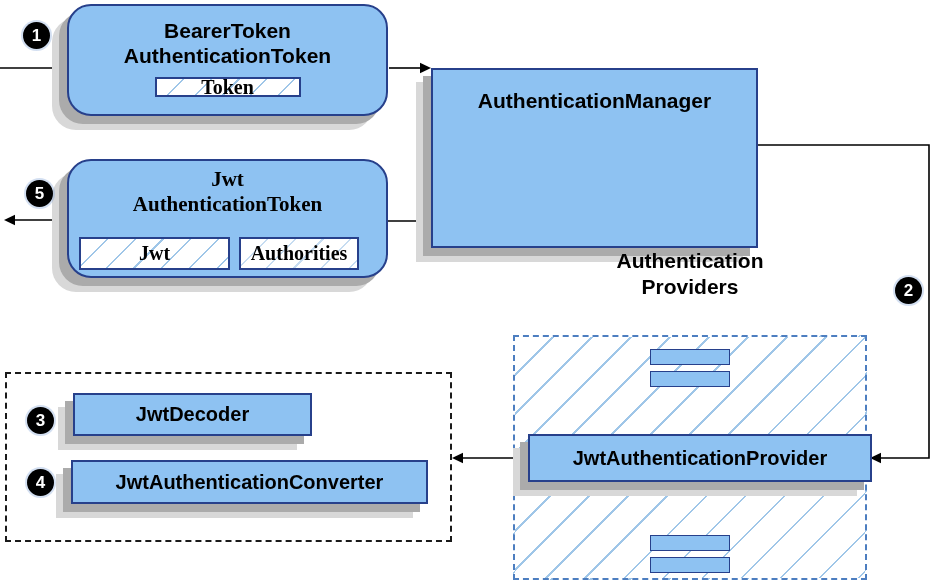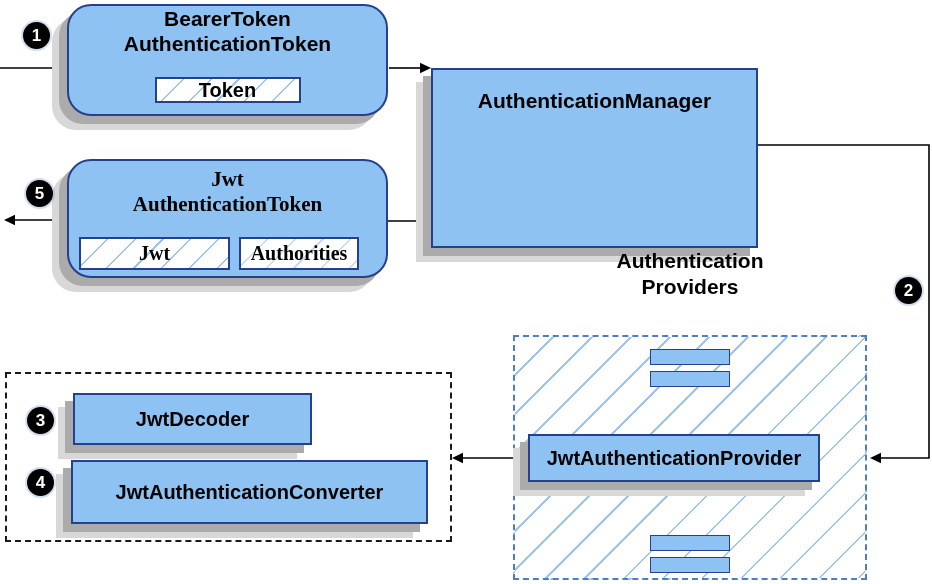--- a/index.html
+++ b/index.html
@@ -19,21 +19,21 @@
     font-family:"Liberation Sans",sans-serif;font-weight:bold;color:#000;
   }
   svg.connectors{position:absolute;left:0;top:0;width:932px;height:584px;z-index:1;}
   .node{
     position:absolute;z-index:2;box-sizing:border-box;
     background-color:var(--node-fill);
     border:2px solid var(--node-border);
     box-shadow:-8px 8px 0 var(--shadow1),-15px 14px 0 var(--shadow2);
   }
   .rounded{border-radius:24px;}
-  .node-title{text-align:center;font-size:21px;line-height:25px;padding-top:0;}
+  .node-title{text-align:center;font-size:21px;line-height:25px;padding-top:12px;}
   .center-label{display:flex;align-items:center;justify-content:center;height:100%;font-size:20px;}
   .inner-box{
     position:absolute;box-sizing:border-box;z-index:3;
     border:2px solid var(--node-border);
     background-color:#fff;
     background-image:repeating-linear-gradient(135deg,transparent 0px,transparent 18px,var(--hatch) 18px,var(--hatch) 19.6px);
     display:flex;align-items:center;justify-content:center;
     font-size:20px;
   }
   .inner-box.faint{
@@ -118,21 +118,21 @@
   </div>
   <div class="badge" style="left:27px;top:469px;">
     <span>4</span>
   </div>
 
   <div class="node rounded" style="left:67px;top:4px;width:321px;height:112px;">
     <div class="node-title">
       <div>BearerToken</div>
       <div>AuthenticationToken</div>
     </div>
-    <div class="inner-box" style="left:50%;transform:translateX(-50%);top:71px;width:146px;height:26px;">
+    <div class="inner-box" style="left:50%;transform:translateX(-50%);top:71px;width:146px;height:20px;font-family:Liberation Serif, serif;">
       <span>Token</span>
     </div>
   </div>
 
   <div class="node" style="left:431px;top:68px;width:327px;height:180px;">
     <div class="node-title" style="padding-top:18px;">
       <div>AuthenticationManager</div>
     </div>
   </div>
 
@@ -154,33 +154,33 @@
     <div>Providers</div>
   </div>
 
   <div class="group-dashed-blue" style="left:513px;top:335px;width:354px;height:245px;">
     <div class="slot-rect" style="top:12px;"></div>
     <div class="slot-rect" style="top:34px;"></div>
     <div class="slot-rect" style="top:198px;"></div>
     <div class="slot-rect" style="top:220px;"></div>
   </div>
 
-  <div class="node" style="left:528px;top:434px;width:292px;height:48px;">
+  <div class="node" style="left:528px;top:434px;width:344px;height:48px;">
     <div class="center-label">
       <span>JwtAuthenticationProvider</span>
     </div>
   </div>
 
   <div class="group-dashed-black" style="left:5px;top:372px;width:447px;height:170px;"></div>
 
-  <div class="node" style="left:73px;top:393px;width:239px;height:52px;">
+  <div class="node" style="left:73px;top:393px;width:239px;height:43px;">
     <div class="center-label">
       <span>JwtDecoder</span>
     </div>
   </div>
 
-  <div class="node" style="left:71px;top:460px;width:357px;height:64px;">
+  <div class="node" style="left:71px;top:460px;width:357px;height:44px;">
     <div class="center-label">
       <span>JwtAuthenticationConverter</span>
     </div>
   </div>
 
 </div>
 
 </body></html>

